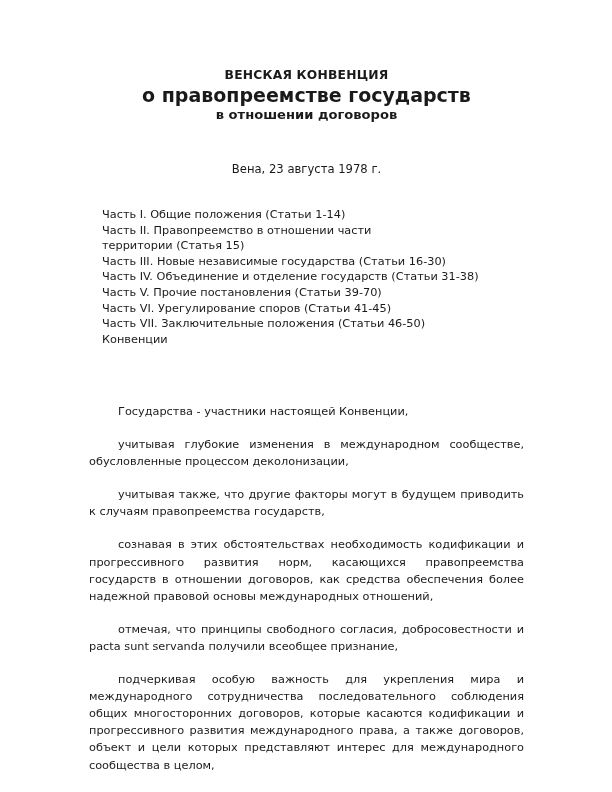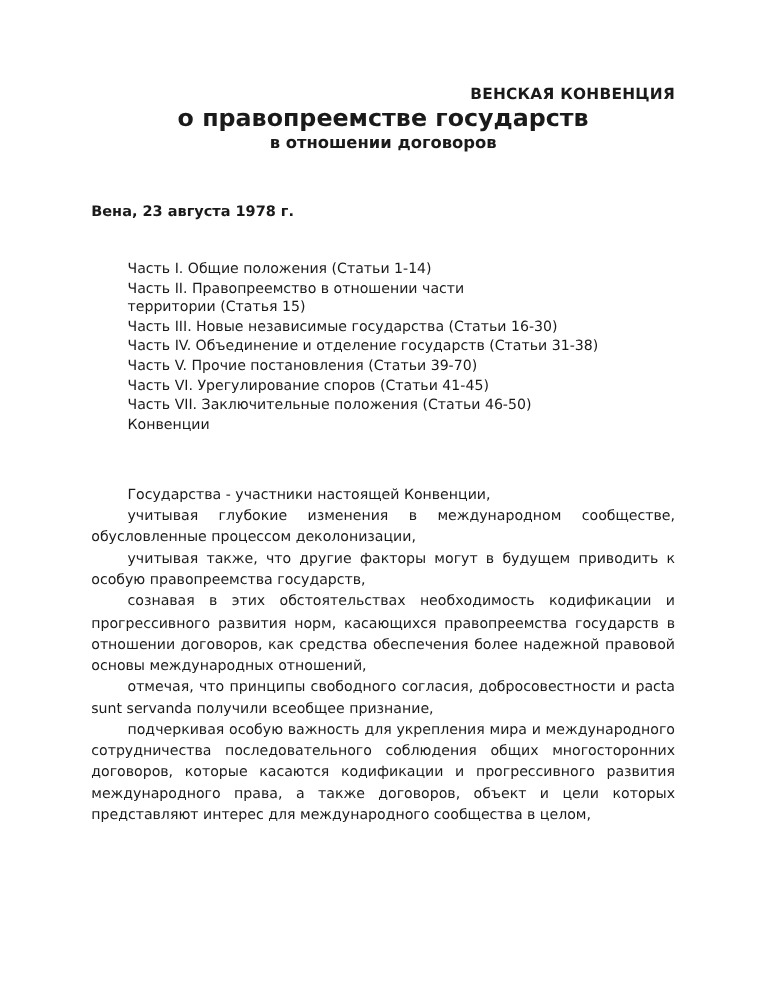--- a/index.html
+++ b/index.html
@@ -31,43 +31,43 @@
     top: 66px;
     width: 467px;
     text-align: center;
   }
   .title-line-1 {
     font-size: 12.3px;
     font-weight: bold;
     letter-spacing: 0.2px;
     line-height: 19px;
     white-space: nowrap;
-    text-align: right;
   }
   .title-line-2 {
     font-size: 19px;
     font-weight: bold;
     line-height: 20px;
     white-space: nowrap;
   }
   .title-line-3 {
     font-size: 13.1px;
     font-weight: bold;
     line-height: 20px;
     white-space: nowrap;
   }
 
   
   .place-date {
     position: absolute;
     left: 73px;
     top: 161px;
     width: 467px;
+    text-align: center;
     font-size: 11.6px;
-    font-weight: bold;
+    font-weight: normal;
     line-height: 16px;
     white-space: nowrap;
   }
 
   
   .toc {
     position: absolute;
     left: 102px;
     top: 207px;
     width: 430px;
@@ -84,21 +84,21 @@
     left: 73px;
     top: 387px;
     width: 467px;
   }
   .para {
     font-size: 11.3px;
     line-height: 17.1px;
     text-align: justify;
     text-justify: inter-word;
     text-indent: 29px;
-    margin: 0;
+    margin: 16px;
     hyphens: none;
   }
   .para.last-clipped {
     
   }
 </style>
 </head>
 <body>
 
 <div class="page">
@@ -119,19 +119,19 @@
     <div class="toc-item">Часть IV. Объединение и отделение государств (Статьи 31-38)</div>
     <div class="toc-item">Часть V. Прочие постановления (Статьи 39-70)</div>
     <div class="toc-item">Часть VI. Урегулирование споров  (Статьи 41-45)</div>
     <div class="toc-item">Часть VII. Заключительные положения  (Статьи 46-50)</div>
     <div class="toc-item">Конвенции</div>
   </div>
 
   <div class="body-text">
     <p class="para">Государства - участники настоящей Конвенции,</p>
     <p class="para">учитывая глубокие изменения в международном сообществе, обусловленные процессом деколонизации,</p>
-    <p class="para">учитывая также, что другие факторы могут в будущем приводить к особую правопреемства государств,</p>
+    <p class="para">учитывая также, что другие факторы могут в будущем приводить к случаям правопреемства государств,</p>
     <p class="para">сознавая в этих обстоятельствах необходимость кодификации и прогрессивного развития норм, касающихся правопреемства государств в отношении договоров, как средства обеспечения более надежной правовой основы международных отношений,</p>
     <p class="para">отмечая, что принципы свободного согласия, добросовестности и pacta sunt servanda получили всеобщее признание,</p>
     <p class="para">подчеркивая особую важность для укрепления мира и международного сотрудничества последовательного соблюдения общих многосторонних договоров, которые касаются кодификации и прогрессивного развития международного права, а также договоров, объект и цели которых представляют интерес для международного сообщества в целом,</p>
   </div>
 
 </div>
 
 </body></html>

